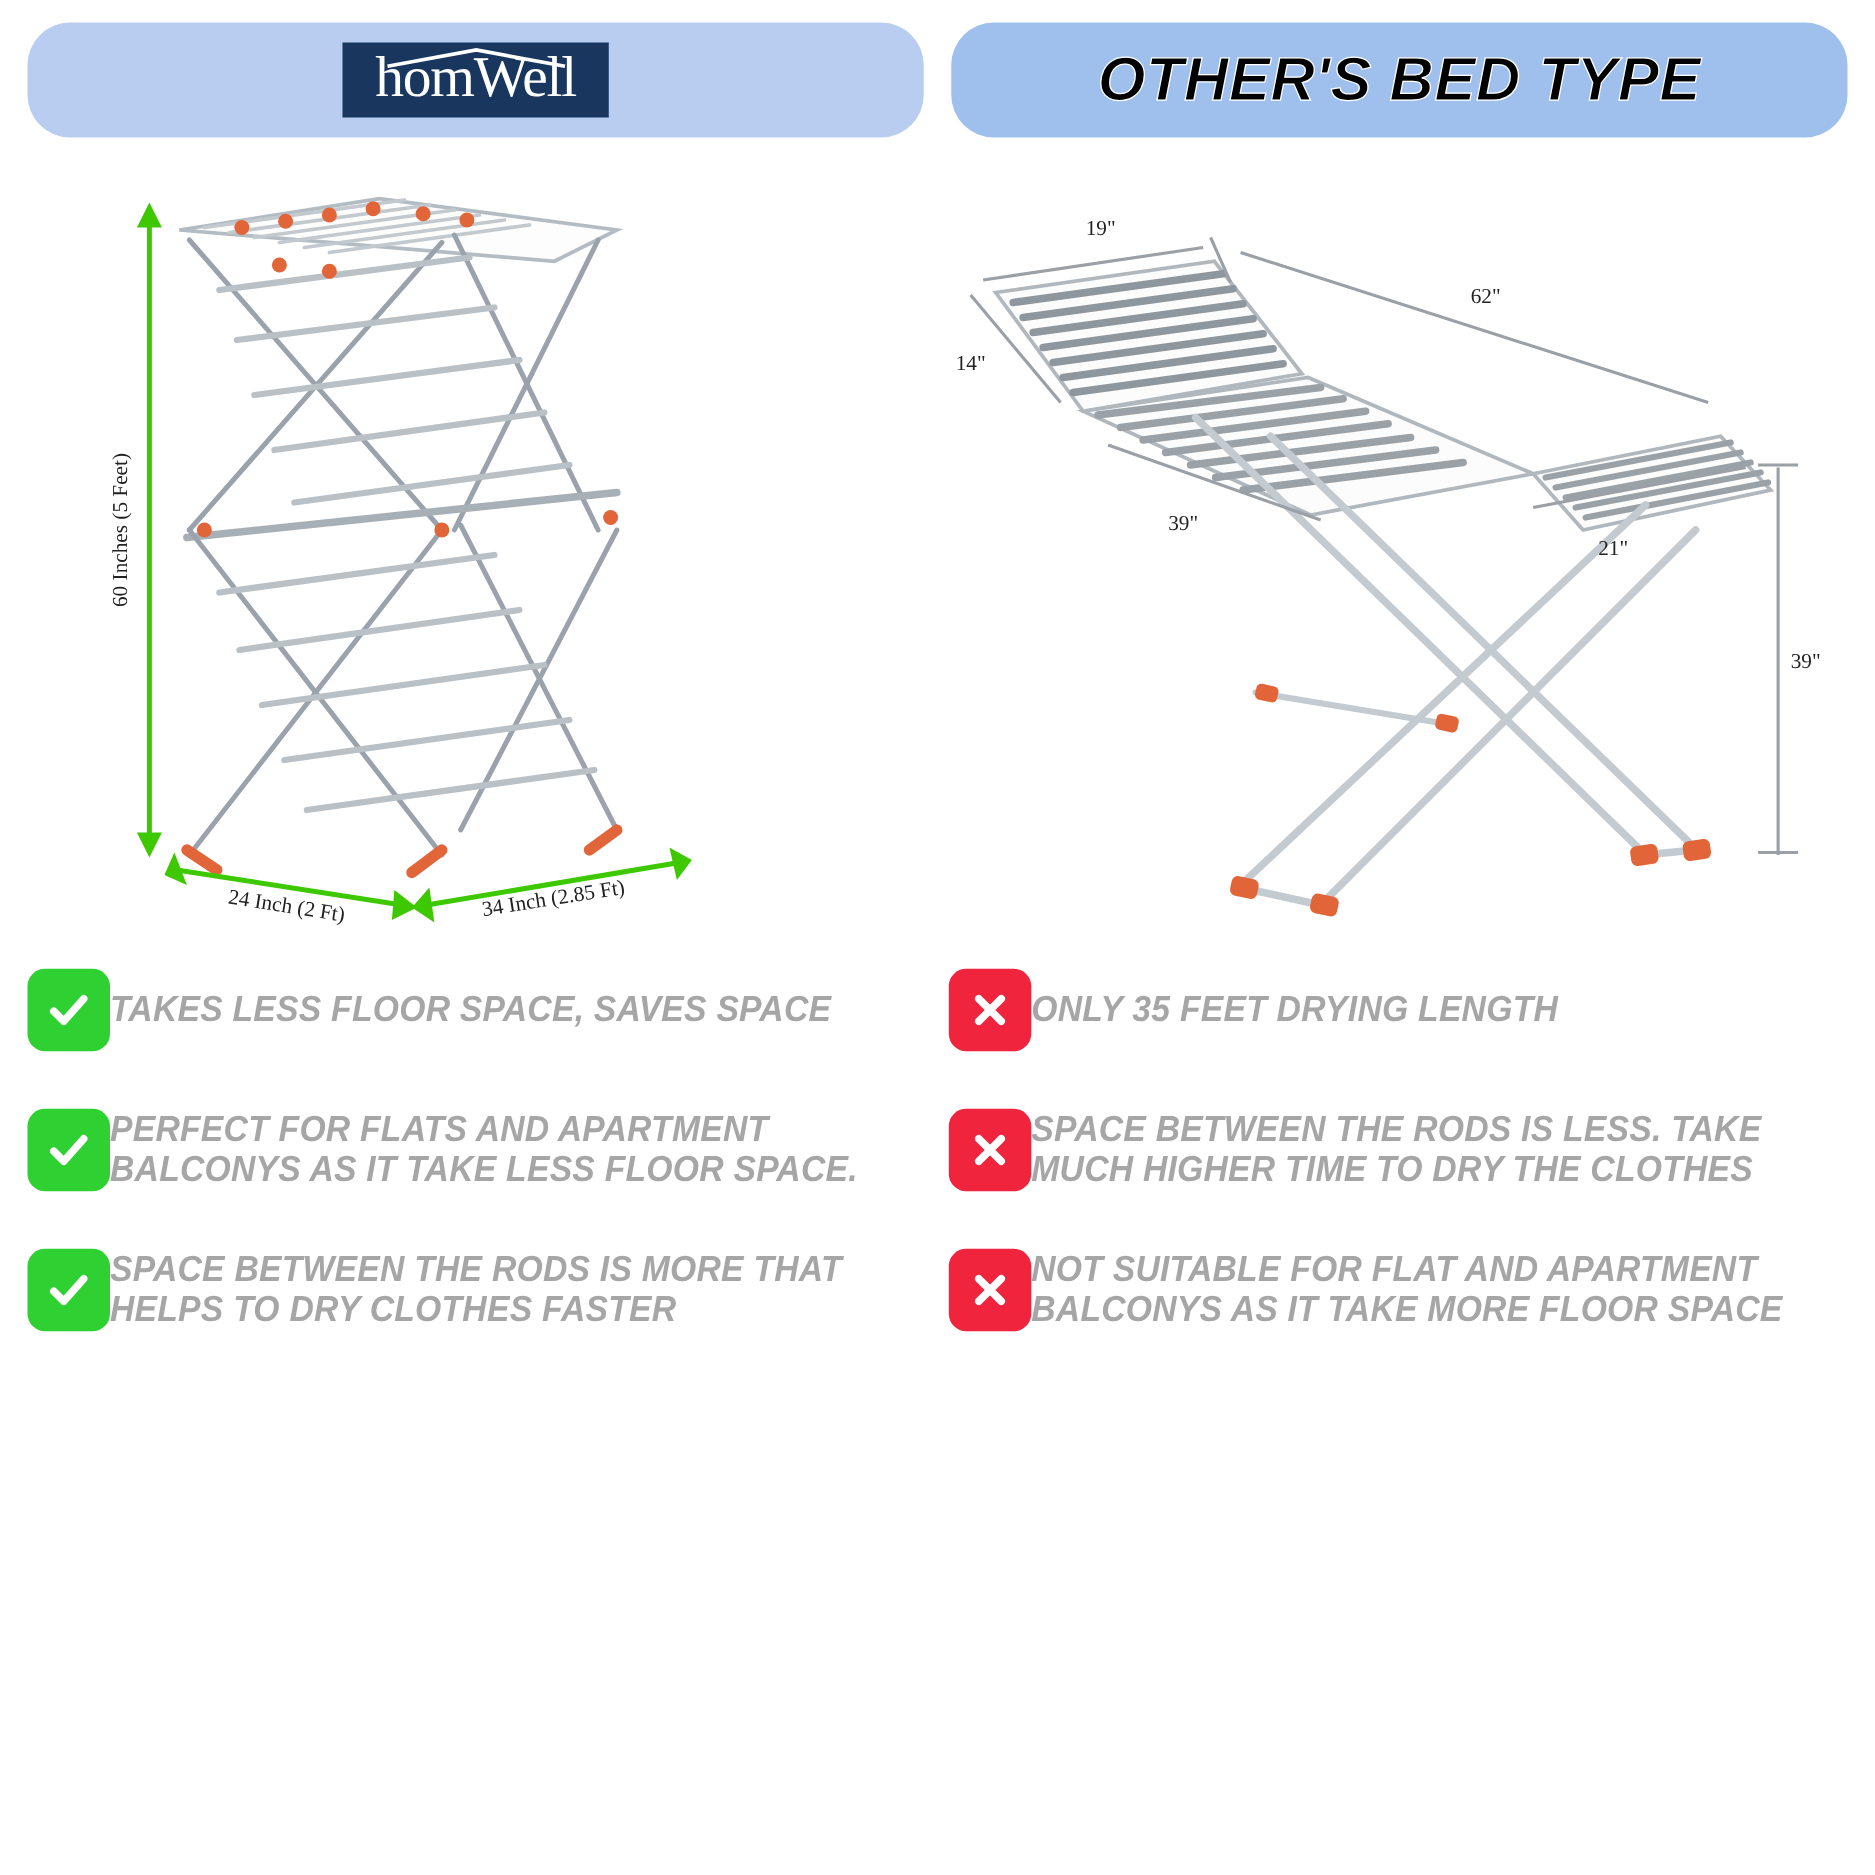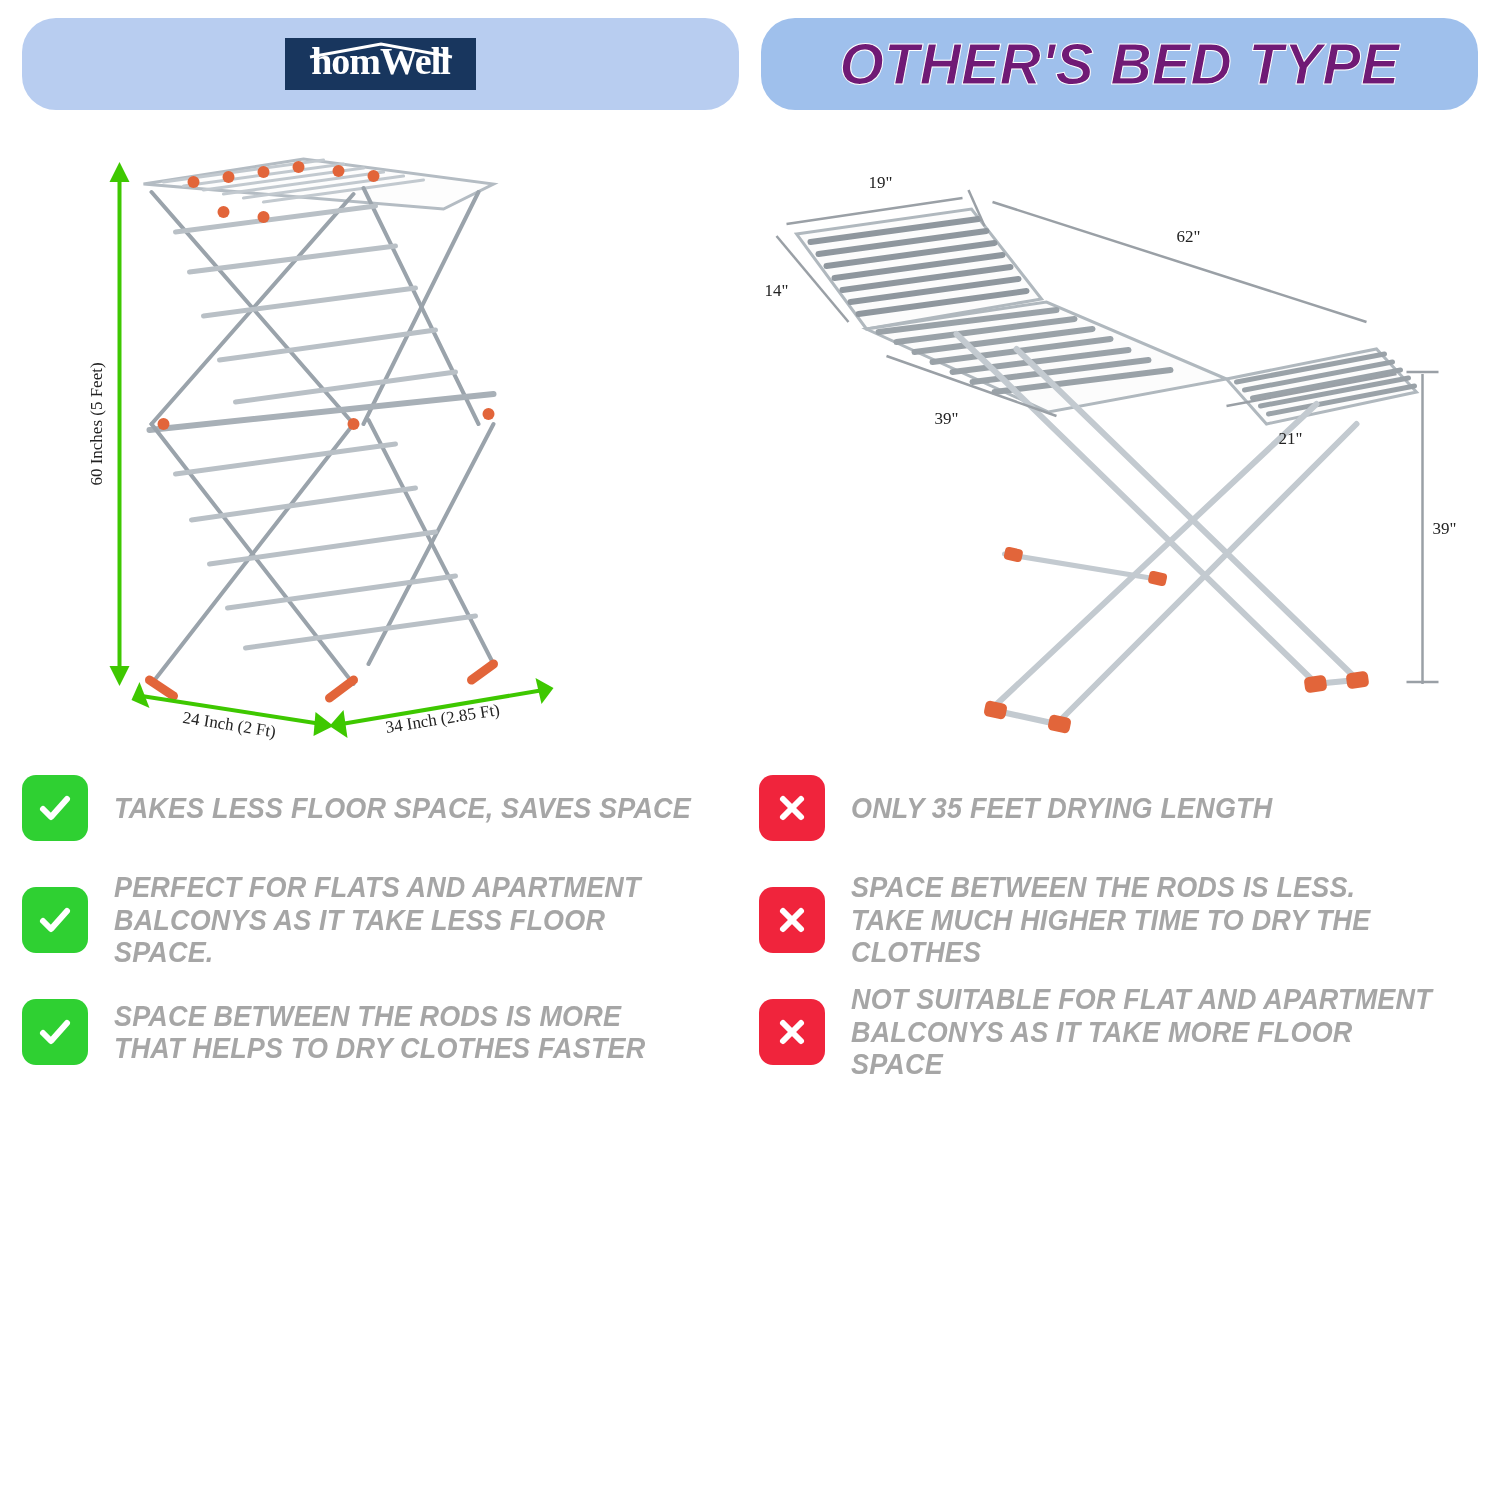--- a/index.html
+++ b/index.html
@@ -40,34 +40,34 @@
     position:relative;
   }
   .brand-box .roofline {
     position:absolute;
     top:3px; left:50%;
     transform:translateX(-50%);
     width:150px; height:18px;
   }
   .brand-text {
     font-family:"Liberation Serif", serif;
-    font-weight:bold;
-    font-size:38px;
+    font-weight:normal;
+    font-size:46px;
     letter-spacing:-1px;
     line-height:1.05;
     color:#ffffff;
   }
   .brand-text .hom { color:#ffffff; }
   .other-title {
     font-family:"Liberation Sans", sans-serif;
     font-weight:bold;
     font-style:italic;
-    font-size:57px;
+    font-size:49px;
     letter-spacing:0.5px;
-    color:#701a75;
+    color:#000000;
     -webkit-text-stroke:1px #ffffff;
     text-align:center;
   }
 
   
   .illus-row {
     display:flex;
     gap:10px;
     height:620px;
     margin-top:6px;
@@ -77,21 +77,20 @@
   
   .compare {
     display:flex;
     gap:18px;
     margin-top:8px;
   }
   .col { flex:1 1 0; display:flex; flex-direction:column; }
   .feat {
     display:flex;
     align-items:center;
-    gap:26px;
     min-height:112px;
     padding:6px 0;
   }
   .badge {
     flex:0 0 auto;
     width:66px; height:66px;
     border-radius:14px;
     display:flex;
     align-items:center;
     justify-content:center;

